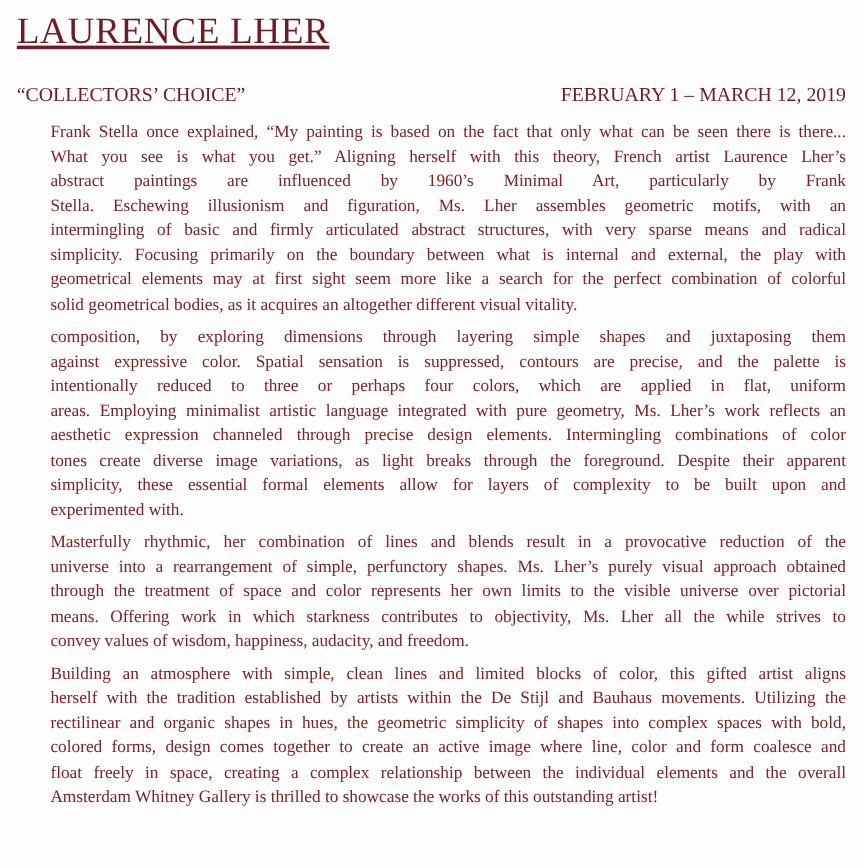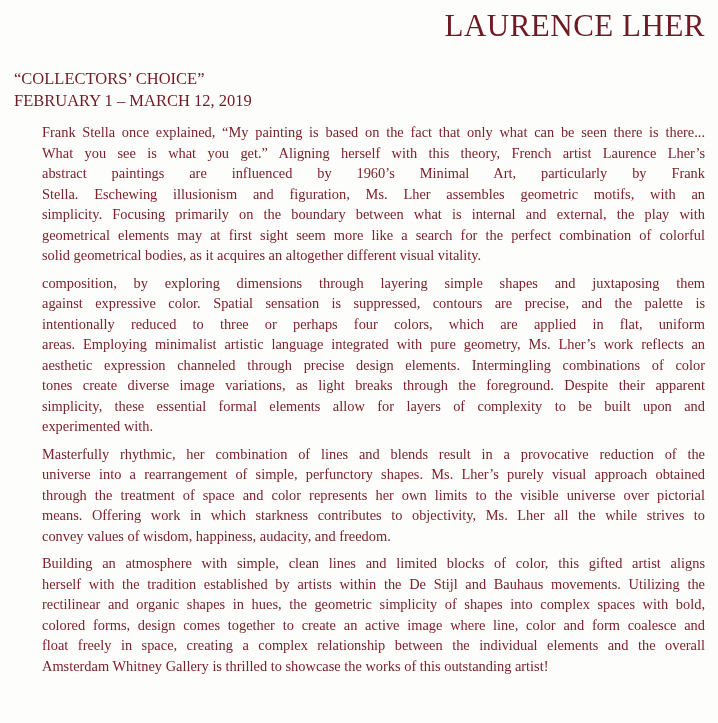--- a/index.html
+++ b/index.html
@@ -12,36 +12,36 @@
     width: 718px;
     height: 723px;
     padding: 8px 13px 0 14px;
     background: var(--paper, #fdfdfc);
     font-family: "Liberation Serif", "DejaVu Serif", serif;
     color: var(--ink, #7b222b);
     overflow: hidden;
   }
   .title {
     margin: 0;
-    text-align: right;
+    text-align: left;
     font-size: 31px;
     font-weight: 400;
     letter-spacing: 0.5px;
     line-height: 36px;
     color: var(--ink-dark, #6e1b25);
+    text-decoration: underline;
   }
   .subrow {
     display: flex;
     justify-content: space-between;
     align-items: baseline;
     margin-top: 24px;
     font-size: 16.5px;
     line-height: 22px;
     color: var(--ink-dark, #6e1b25);
-    flex-direction: column;
   }
   .body-text {
     margin-top: 10px;
     margin-left: 28px;
   }
   .para {
     margin: 0 0 7px 0;
     font-size: 14.4px;
     line-height: 20.5px;
   }
@@ -67,20 +67,21 @@
     <span class="sub-right">FEBRUARY 1 – MARCH 12, 2019</span>
   </div>
 
   <div class="body-text">
 
     <div class="para">
       <div class="line">Frank Stella once explained, “My painting is based on the fact that only what can be seen there is there...</div>
       <div class="line">What you see is what you get.” Aligning herself with this theory, French artist Laurence Lher’s</div>
       <div class="line">abstract paintings are influenced by 1960’s Minimal Art, particularly by Frank</div>
       <div class="line">Stella. Eschewing illusionism and figuration, Ms. Lher assembles geometric motifs, with an</div>
+      <div class="line">intermingling of basic and firmly articulated abstract structures, with very sparse means and radical</div>
       <div class="line">simplicity. Focusing primarily on the boundary between what is internal and external, the play with</div>
       <div class="line">geometrical elements may at first sight seem more like a search for the perfect combination of colorful</div>
       <div class="line last">solid geometrical bodies, as it acquires an altogether different visual vitality.</div>
     </div>
 
     <div class="para">
       <div class="line">composition, by exploring dimensions through layering simple shapes and juxtaposing them</div>
       <div class="line">against expressive color.  Spatial sensation is suppressed, contours are precise, and the palette is</div>
       <div class="line">intentionally reduced to three or perhaps four colors, which are applied in flat, uniform</div>
       <div class="line">areas. Employing minimalist artistic language integrated with pure geometry, Ms. Lher’s work reflects an</div>

